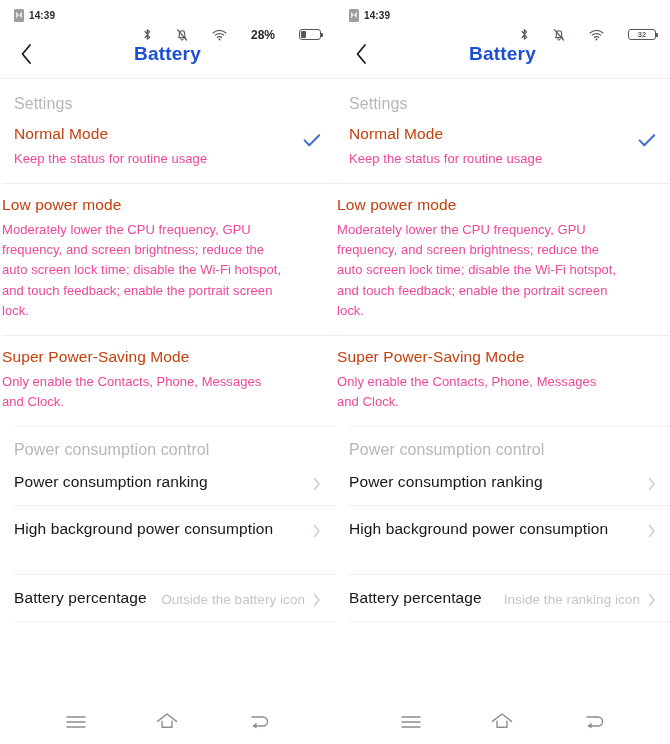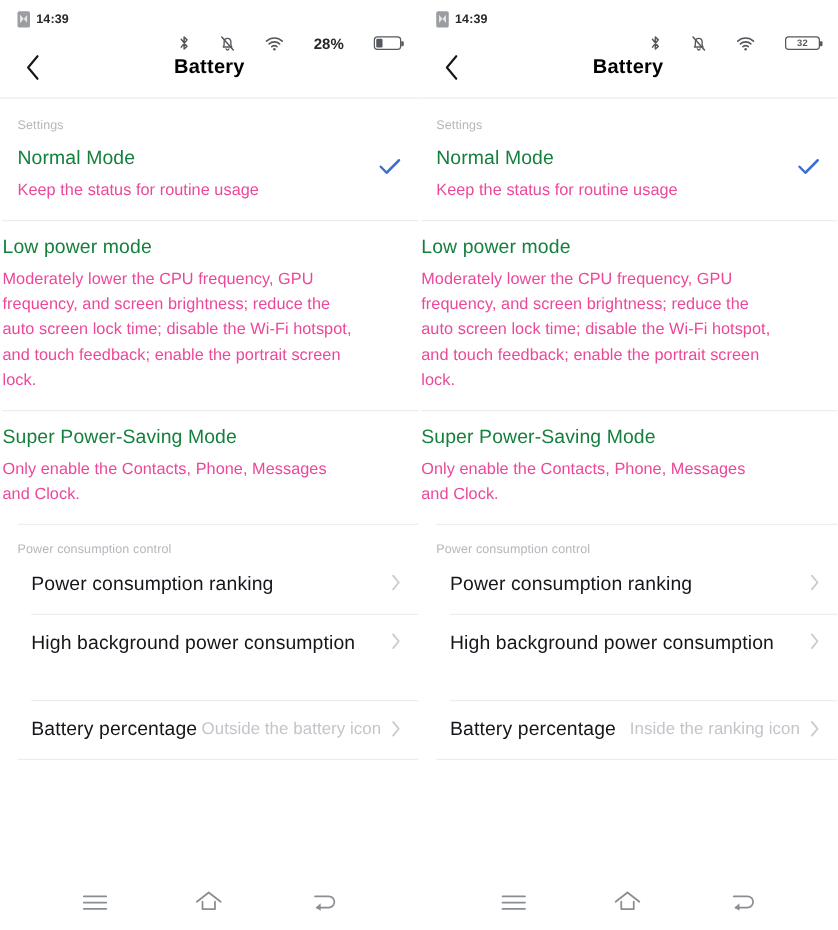--- a/index.html
+++ b/index.html
@@ -132,49 +132,49 @@
     bottom: 0;
     width: 32px;
     display: flex;
     align-items: center;
     justify-content: center;
     cursor: pointer;
   }
   .appbar-title {
     width: 100%;
     text-align: center;
-    font-size: 16px;
+    font-size: 19px;
     font-weight: bold;
-    color: #000000;
+    color: #1d4ed8;
     letter-spacing: 0.2px;
   }
 
   
   .content {
     flex: 1;
     overflow: hidden;
   }
   .section-label {
-    font-size: 10px;
+    font-size: 16px;
     color: #b4b7bb;
     padding: 16px 14px 0 14px;
     letter-spacing: 0.1px;
   }
   .mode-row {
     position: relative;
     padding: 12px 40px 14px 14px;
   }
   .mode-row.bordered {
     border-top: 1px solid #ededed;
     margin-left: 2px;
     padding-left: 0;
   }
   .mode-title {
     font-size: 15.5px;
-    color: #15803d;
+    color: #c2410c;
     letter-spacing: 0.1px;
     margin-bottom: 6px;
   }
   .mode-desc {
     font-size: 13px;
     color: #ec4899;
     line-height: 1.55;
     letter-spacing: 0.05px;
     max-width: 280px;
   }
@@ -183,23 +183,23 @@
     right: 14px;
     top: 20px;
   }
   .section-gap {
     height: 10px;
     border-top: 1px solid #ededed;
     margin-left: 14px;
   }
   .nav-row {
     display: flex;
-    align-items: flex-start;
+    align-items: flex-end;
     justify-content: space-between;
-    margin-left: 25px;
+    margin-left: 14px;
     padding: 14px 14px 14px 0;
     border-top: 1px solid #ededed;
     cursor: pointer;
   }
   .nav-row.first {
     border-top: none;
   }
   .nav-label {
     font-size: 15.5px;
     color: #14161a;

